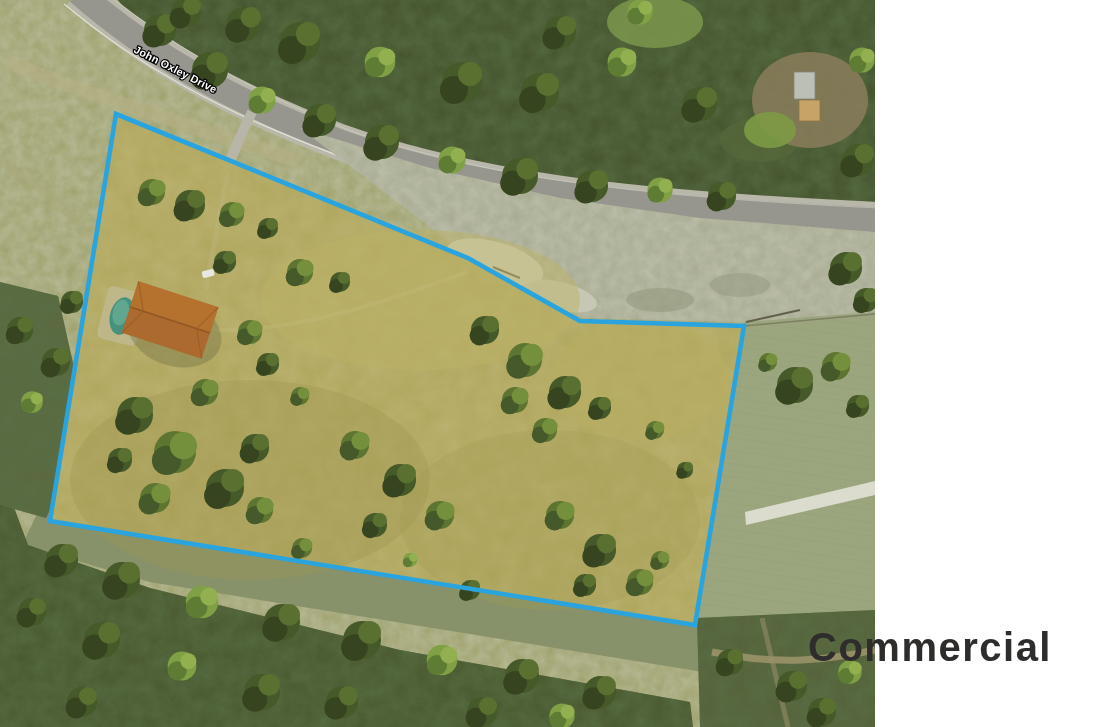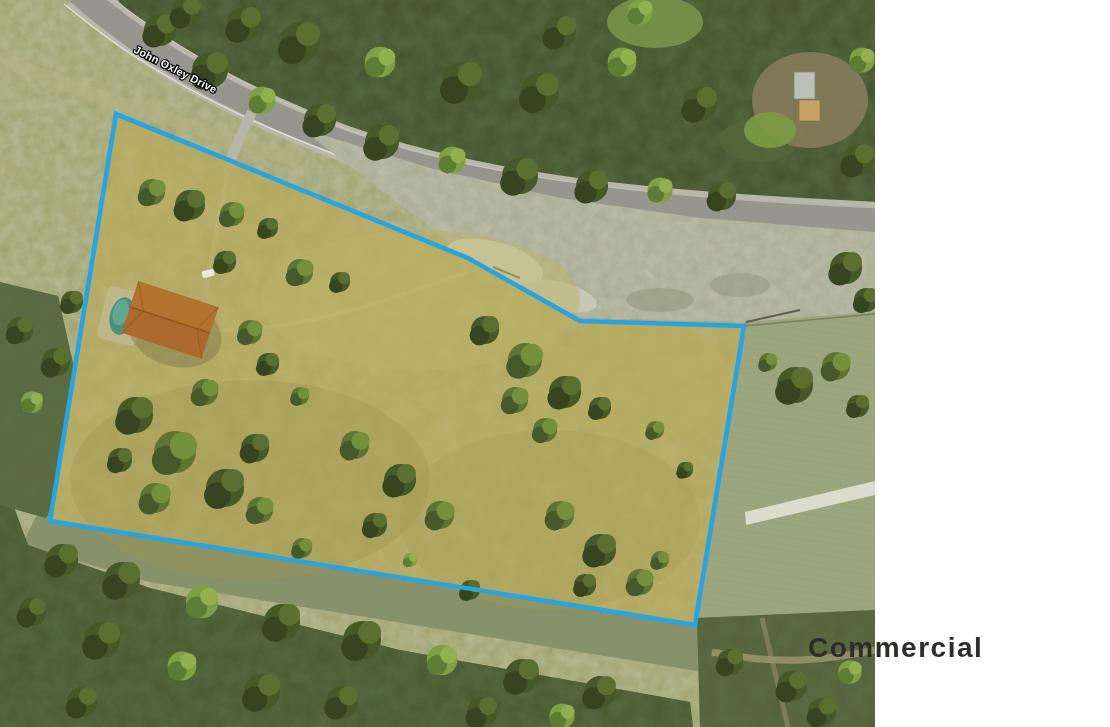--- a/index.html
+++ b/index.html
@@ -4,21 +4,21 @@
 <style>
   html,body{margin:0;padding:0;background:#ffffff;}
   body{width:1110px;height:727px;overflow:hidden;font-family:"Liberation Sans",sans-serif;}
   .stage{position:relative;width:1110px;height:727px;background:#ffffff;}
   .photo{position:absolute;left:0;top:0;width:875px;height:727px;overflow:hidden;}
   .white-panel{position:absolute;left:875px;top:0;width:235px;height:727px;background:#ffffff;}
   .logo{position:absolute;left:808px;top:631px;z-index:10;line-height:1;white-space:nowrap;}
   .logo-line1{font-weight:bold;font-size:44px;letter-spacing:-1.5px;line-height:34px;}
   .logo-line1 span{display:inline-block;}
   .logo-reg{font-size:14px;font-weight:bold;vertical-align:1px;margin-left:2px;letter-spacing:0;}
-  .logo-line2{font-weight:bold;font-size:28px;letter-spacing:1.5px;line-height:31px;margin-top:1px;}
+  .logo-line2{font-weight:bold;font-size:40px;letter-spacing:1.5px;line-height:31px;margin-top:1px;}
   svg text{font-family:"Liberation Sans",sans-serif;}
 </style>
 </head>
 <body>
 
 <div class="stage">
 
   <div class="photo">
     <svg width="875" height="727" viewBox="0 0 875 727" xmlns="http://www.w3.org/2000/svg">
       <defs>

